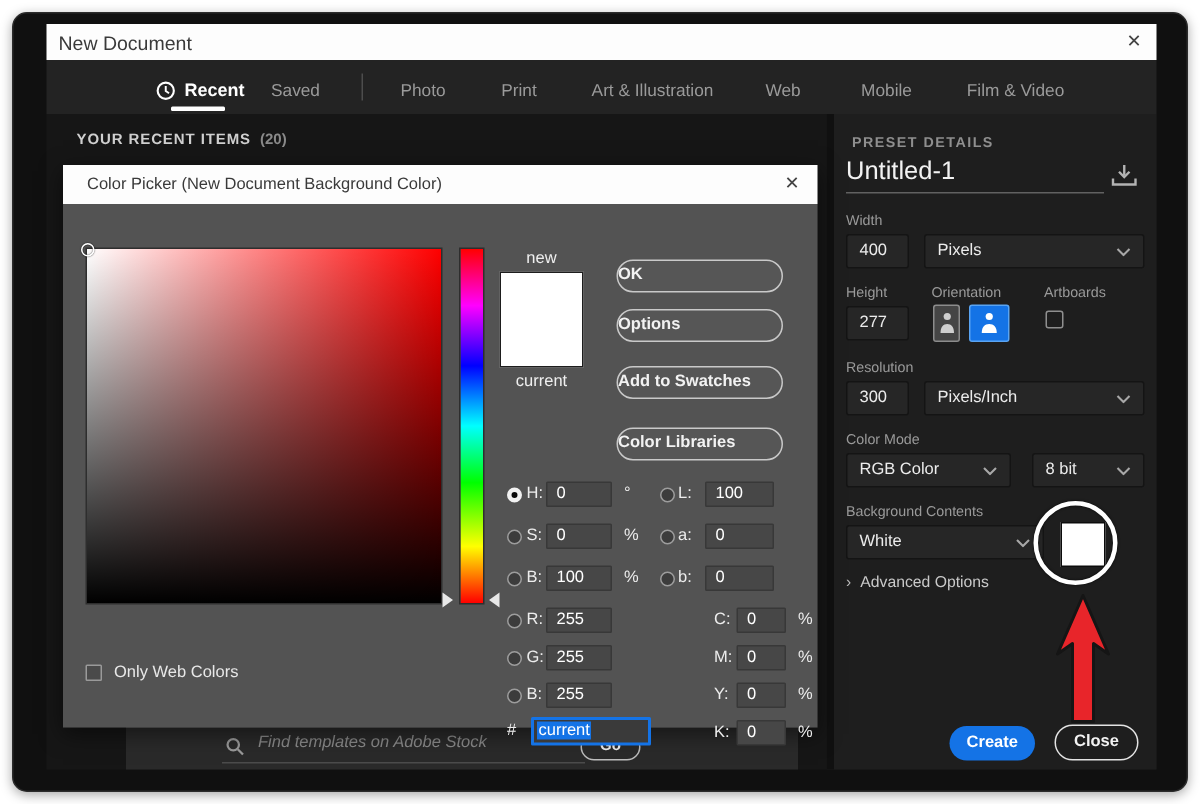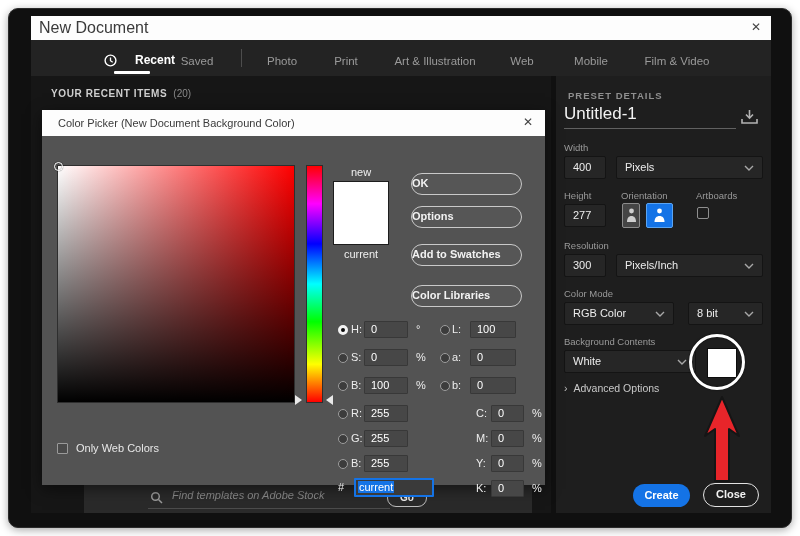--- a/index.html
+++ b/index.html
@@ -7,35 +7,35 @@
   body { font-family:"Liberation Sans", sans-serif; background:#fff; }
   #screen { position:relative; width:800px; height:536px; background:#fff; overflow:hidden; }
 
   
   .frame { position:absolute; left:8px; top:8px; width:784px; height:520px;
            background:#101010; border-radius:10px; border:1px solid #2b2b2b;
            box-shadow:0 2px 8px rgba(0,0,0,.35); }
 
   .titlebar { position:absolute; left:22px; top:7px; width:740px; height:24px;
               background:#fdfdfd; display:flex; align-items:center; }
-  .titlebar .t { font-size:16px; color:#3a3a3a; padding-left:8px; }
+  .titlebar .t { font-size:13px; color:#3a3a3a; padding-left:8px; }
   .titlebar .x { position:absolute; right:10px; top:4px; font-size:12px; color:#444; cursor:default; }
 
   .tabbar { position:absolute; left:22px; top:31px; width:740px; height:36px; background:#232323; }
   .tab { position:absolute; top:15px; font-size:11.5px; color:#9a9a9a; white-space:nowrap;
          transform:translateX(-50%); }
-  .tab-recent { position:absolute; left:73px; top:13px; display:flex; align-items:center; gap:18px; }
+  .tab-recent { position:absolute; left:73px; top:13px; display:flex; align-items:center; gap:6px; }
   .tab-recent span { font-size:12px; font-weight:bold; color:#fff; }
   .tab-underline { position:absolute; left:83px; top:31px; width:36px; height:3px; background:#fff; border-radius:1px; }
   .tab-divider { position:absolute; left:210px; top:9px; width:1px; height:18px; background:#4d4d4d; }
 
   .content { position:absolute; left:22px; top:67px; width:740px; height:437px; background:#161616; }
   .recent-hdr { position:absolute; left:20px; top:12px; font-size:10px; font-weight:bold;
                 color:#cfcfcf; letter-spacing:.6px; }
-  .recent-hdr .cnt { font-weight:normal; color:#8a8a8a; margin-left:6px; letter-spacing:0; }
+  .recent-hdr .cnt { font-weight:bold; color:#8a8a8a; margin-left:6px; letter-spacing:0; }
 
   
   .rpanel { position:absolute; left:520px; top:0; width:220px; height:437px; background:#1e1e1e;
             border-left:5px solid #101010; }
   .rp-hdr { position:absolute; left:12px; top:14px; font-size:9.5px; color:#8f8f8f; letter-spacing:1px;font-weight:bold; }
   .rp-name { position:absolute; left:8px; top:28px; width:172px; font-size:17px; color:#f2f2f2;
              border-bottom:1px solid #616161; padding-bottom:4px; }
   .rp-save { position:absolute; left:184px; top:33px; }
   .plab { position:absolute; font-size:9.5px; color:#9a9a9a; }
   .rp-box { position:absolute; background:#262626; border:1px solid #141414; border-radius:2px;

